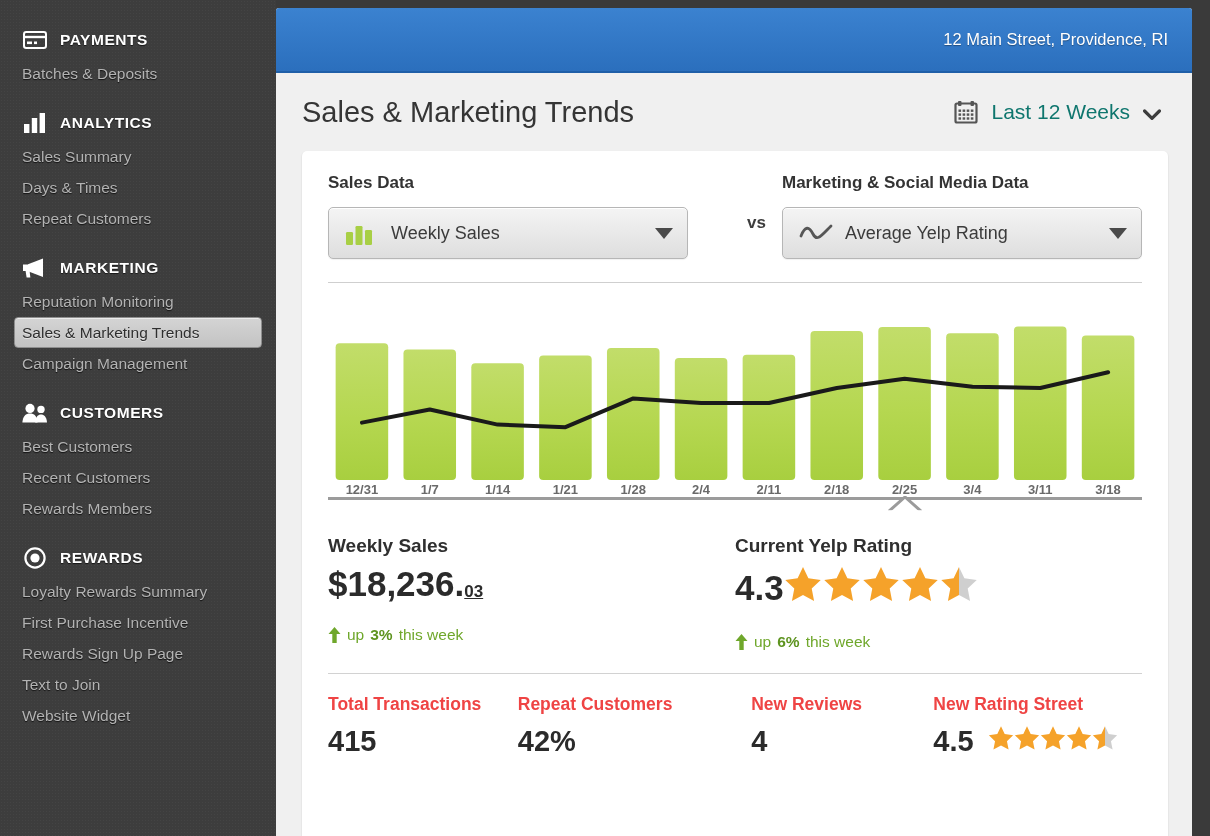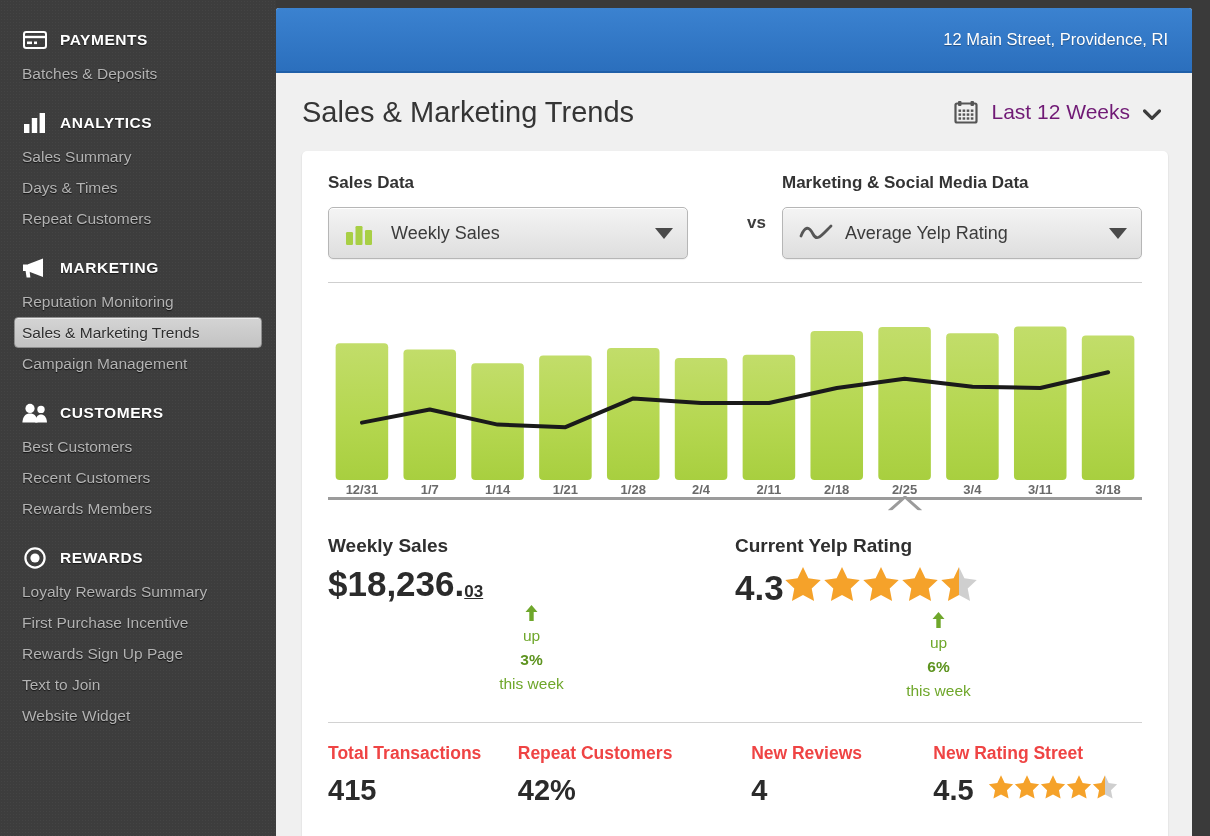--- a/index.html
+++ b/index.html
@@ -83,21 +83,21 @@
     text-shadow: 0 1px 1px rgba(0,0,0,0.35);
   }
 
   .pagehead {
     height: 78px;
     display: flex; align-items: center; justify-content: space-between;
     padding: 0 32px 0 26px;
   }
   .pagetitle { font-size: 29px; color: #353535; font-weight: normal; }
   .daterange { display: flex; align-items: center; gap: 13px; cursor: pointer; }
-  .daterange .label { font-size: 21px; color: #701a75; }
+  .daterange .label { font-size: 21px; color: #0f766e; }
   .cal-ico { width: 24px; height: 24px; display:block; }
   .chev { width: 17px; height: 11px; display:block; }
 
   
   .card {
     margin: 0 24px 0 26px;
     background: #ffffff;
     border-radius: 5px;
     box-shadow: 0 1px 2px rgba(0,0,0,0.14);
     height: 690px;
@@ -162,21 +162,21 @@
   .stats-row { display: flex; padding-top: 20px; }
   .stat-big { width: 444px; }
   .stat-title { font-size: 19px; color: #2f2f2f; font-weight: bold; margin-bottom: 8px; }
   .stat-value {
     font-size: 35px; color: #2b2b2b; font-weight: bold;
     display: flex; align-items: flex-start; line-height: 1.08;
   }
   .cents { font-size: 17px; font-weight: bold; text-decoration: underline; margin-top: 18px; }
   .rating-line { display: flex; align-items: center; }
   .stars { display: flex; align-items: center; }
-  .trend { margin-top: 2px; font-size: 15.5px; color: #6fa72b; display: flex; align-items: center; gap: 6px; flex-direction: column;}
+  .trend { margin-top: 23px; font-size: 15.5px; color: #6fa72b; display: flex; align-items: center; gap: 6px;}
   .trend b { color: #5e9420; }
   .uparrow { width: 13px; height: 16px; display:block; }
 
   .divider2 { height: 1px; background: #d2d2d2; margin-top: 22px; }
 
   .bottom-row { display: flex; padding-top: 20px; }
   .bcell { }
   .bcell.c0 { width: 200px; }
   .bcell.c1 { width: 246px; }
   .bcell.c2 { width: 192px; }

